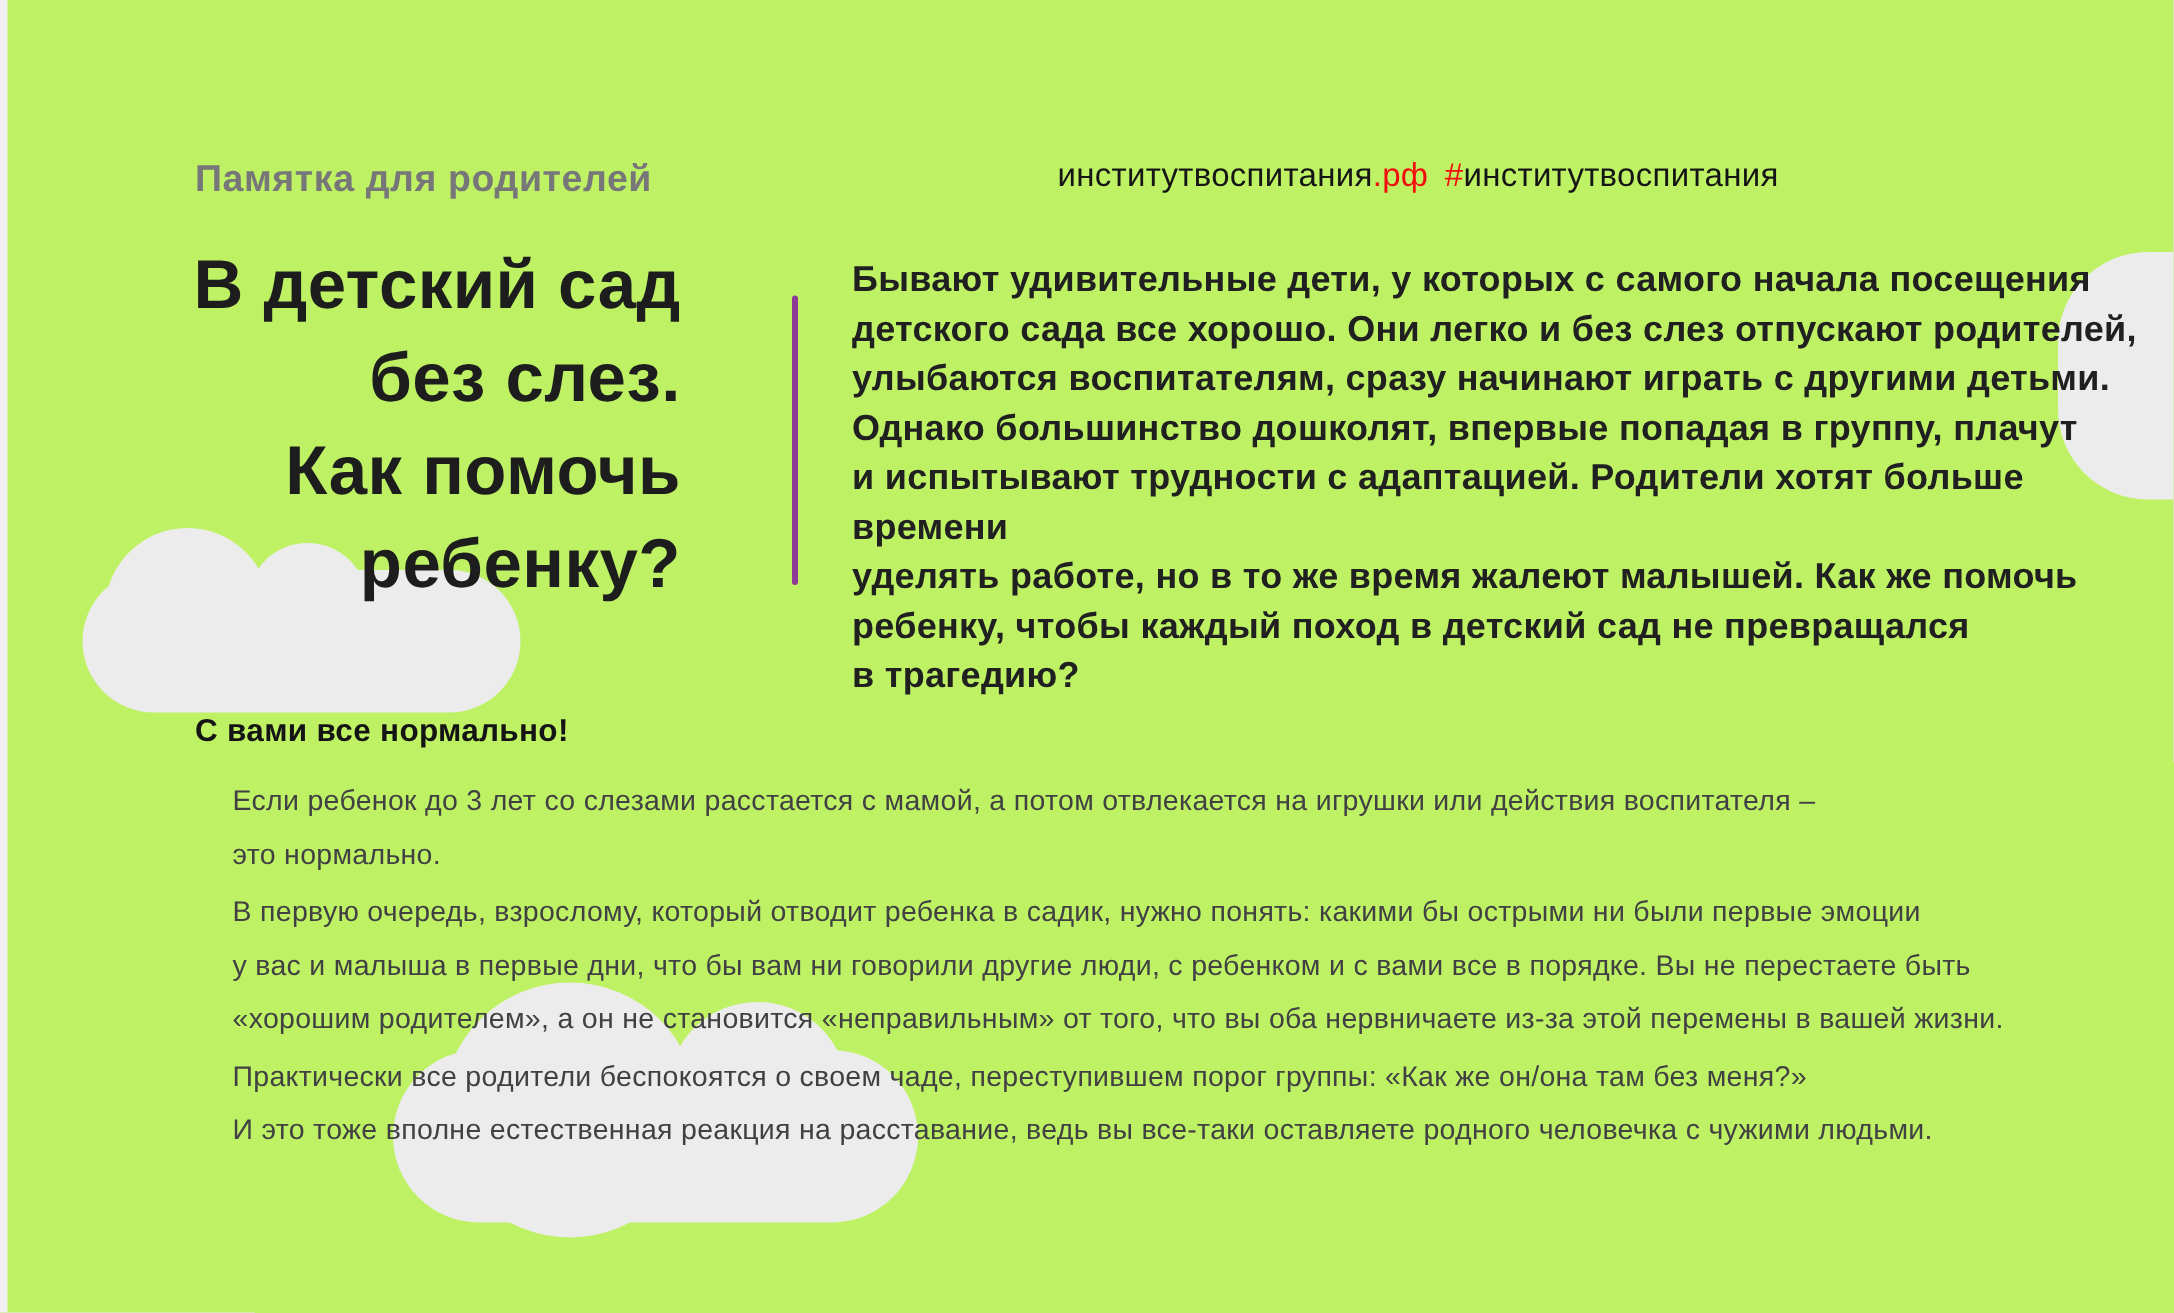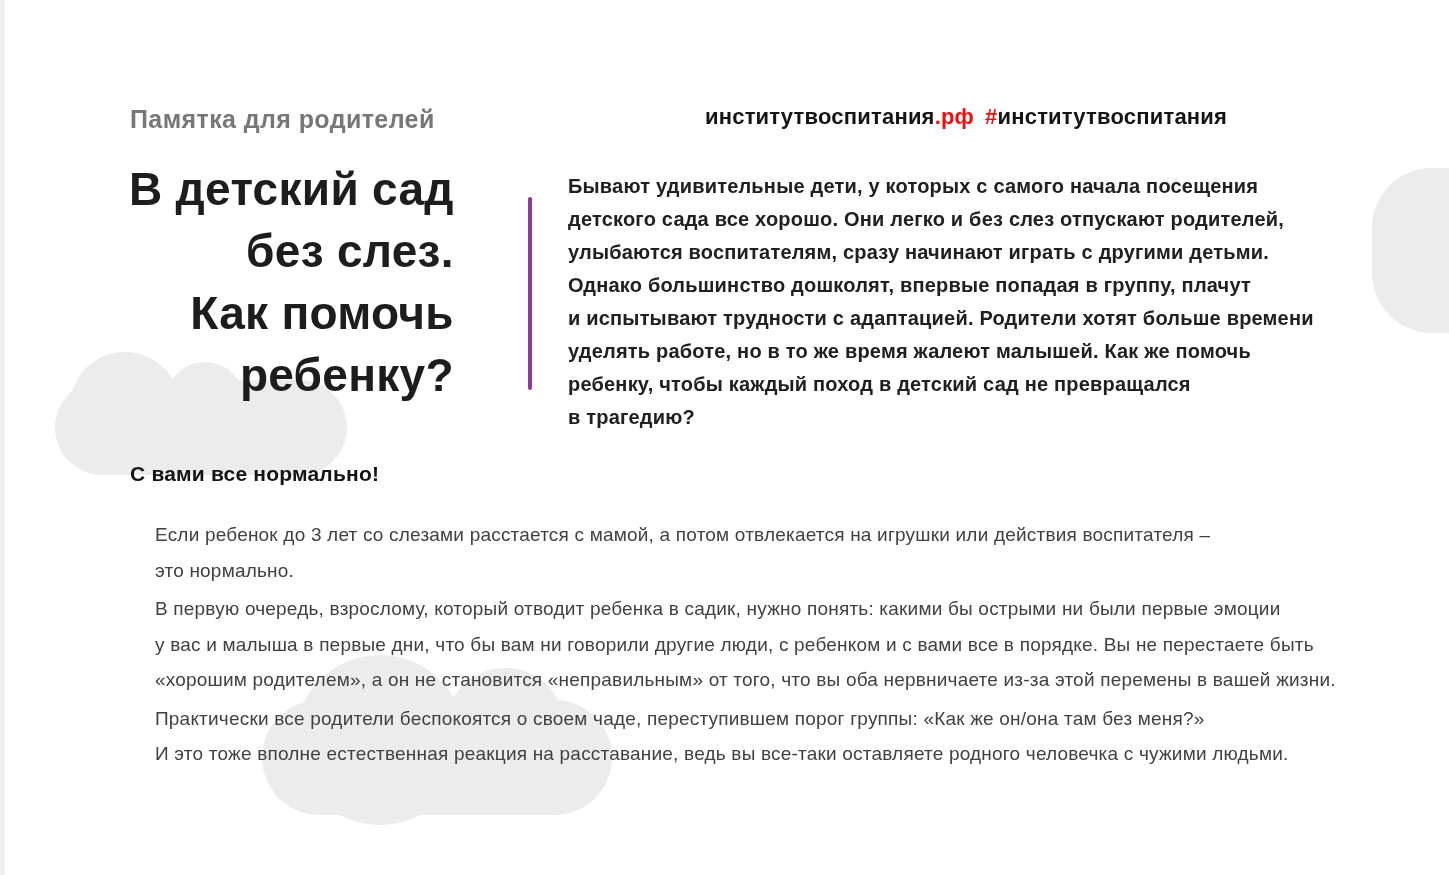--- a/index.html
+++ b/index.html
@@ -5,21 +5,21 @@
   html, body {
     margin: 0;
     padding: 0;
     background: #e5e4e4;
     font-family: "Liberation Sans", "DejaVu Sans", sans-serif;
   }
   .page {
     position: relative;
     width: 1449px;
     height: 875px;
-    background: #ffffff;
+    background: #bef264;
     overflow: hidden;
   }
   .page-edge {
     position: absolute;
     left: 0; top: 0;
     width: 5px; height: 875px;
     background: #f1f0f0;
   }
   
   .cloud { position: absolute; background: #edecec; z-index: 0; }
@@ -36,21 +36,21 @@
   .doc-label {
     left: 130px; top: 105px;
     font-size: 25px;
     font-weight: 700;
     letter-spacing: 0.4px;
     color: #77777a;
   }
   .site-line {
     left: 705px; top: 104px;
     font-size: 22px;
-    font-weight: 700;
+    font-weight: 400;
     color: #151515;
     letter-spacing: 0.2px;
     white-space: nowrap;
   }
   .site-line .red { color: #f10e0e; }
   .site-line .hash { margin-left: 11px; }
 
   .page-title {
     left: 129px; top: 158px;
     margin: 0;
@@ -66,30 +66,30 @@
   .accent-bar {
     left: 528px; top: 197px;
     width: 4px; height: 193px;
     background: #8e3b97;
     border-radius: 2px;
   }
 
   .intro {
     left: 568px; top: 170px;
     width: 860px;
-    font-size: 20px;
+    font-size: 24px;
     line-height: 33px;
     font-weight: 700;
     color: #202020;
     letter-spacing: 0.2px;
     white-space: pre-line;
   }
 
   .section-heading {
-    left: 130px; top: 462px;
+    left: 130px; top: 476px;
     margin: 0;
     font-size: 21px;
     font-weight: 700;
     color: #141414;
     letter-spacing: 0.2px;
   }
 
   .body-text {
     left: 130px; top: 517px;
     width: 1315px;

